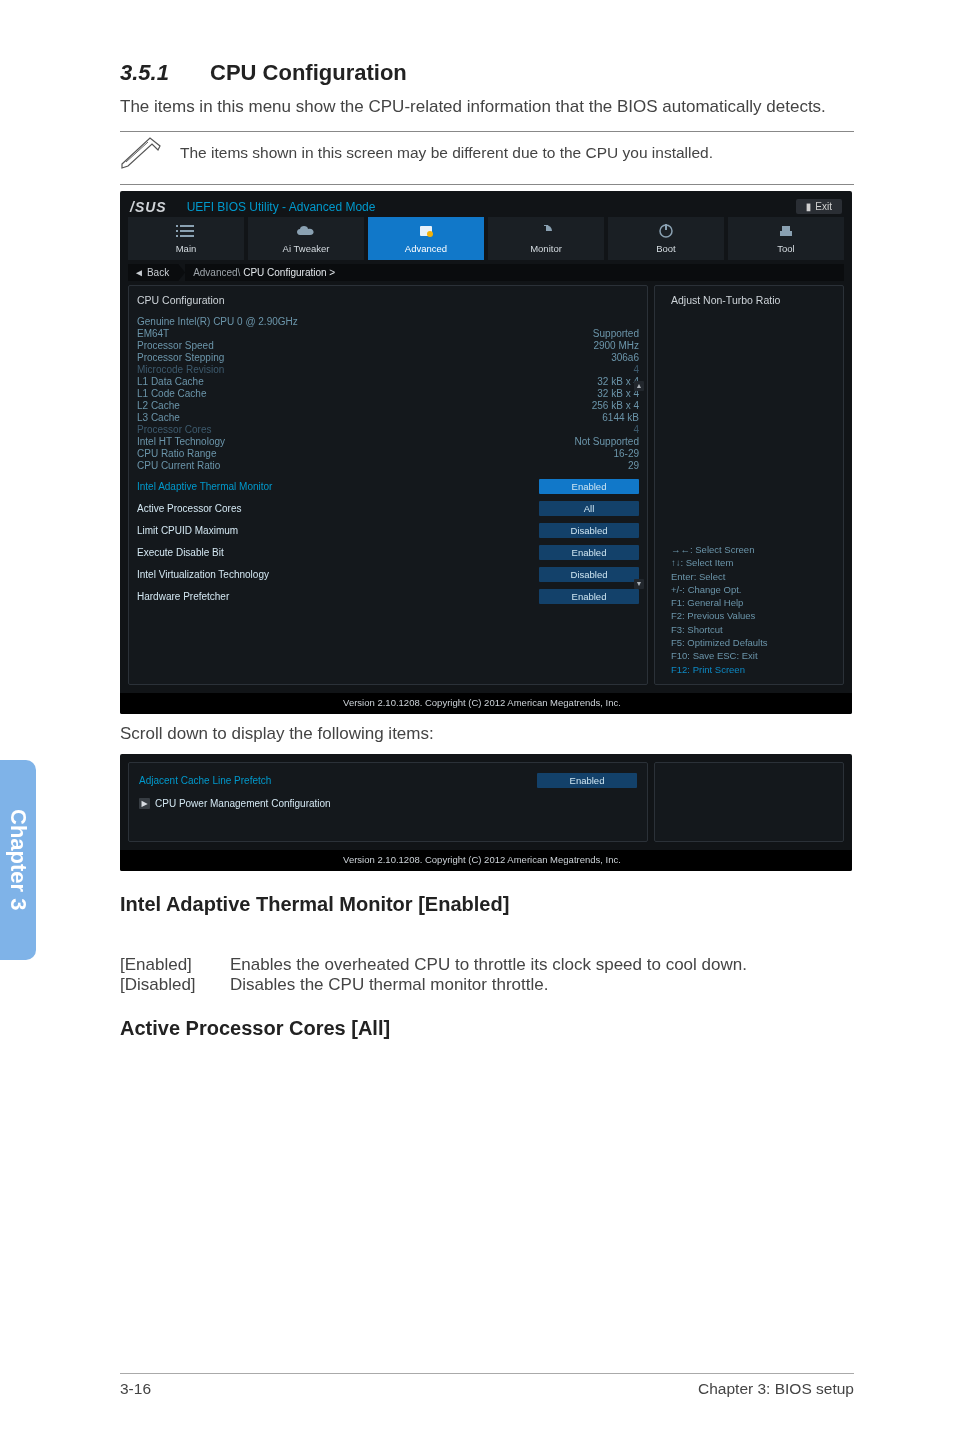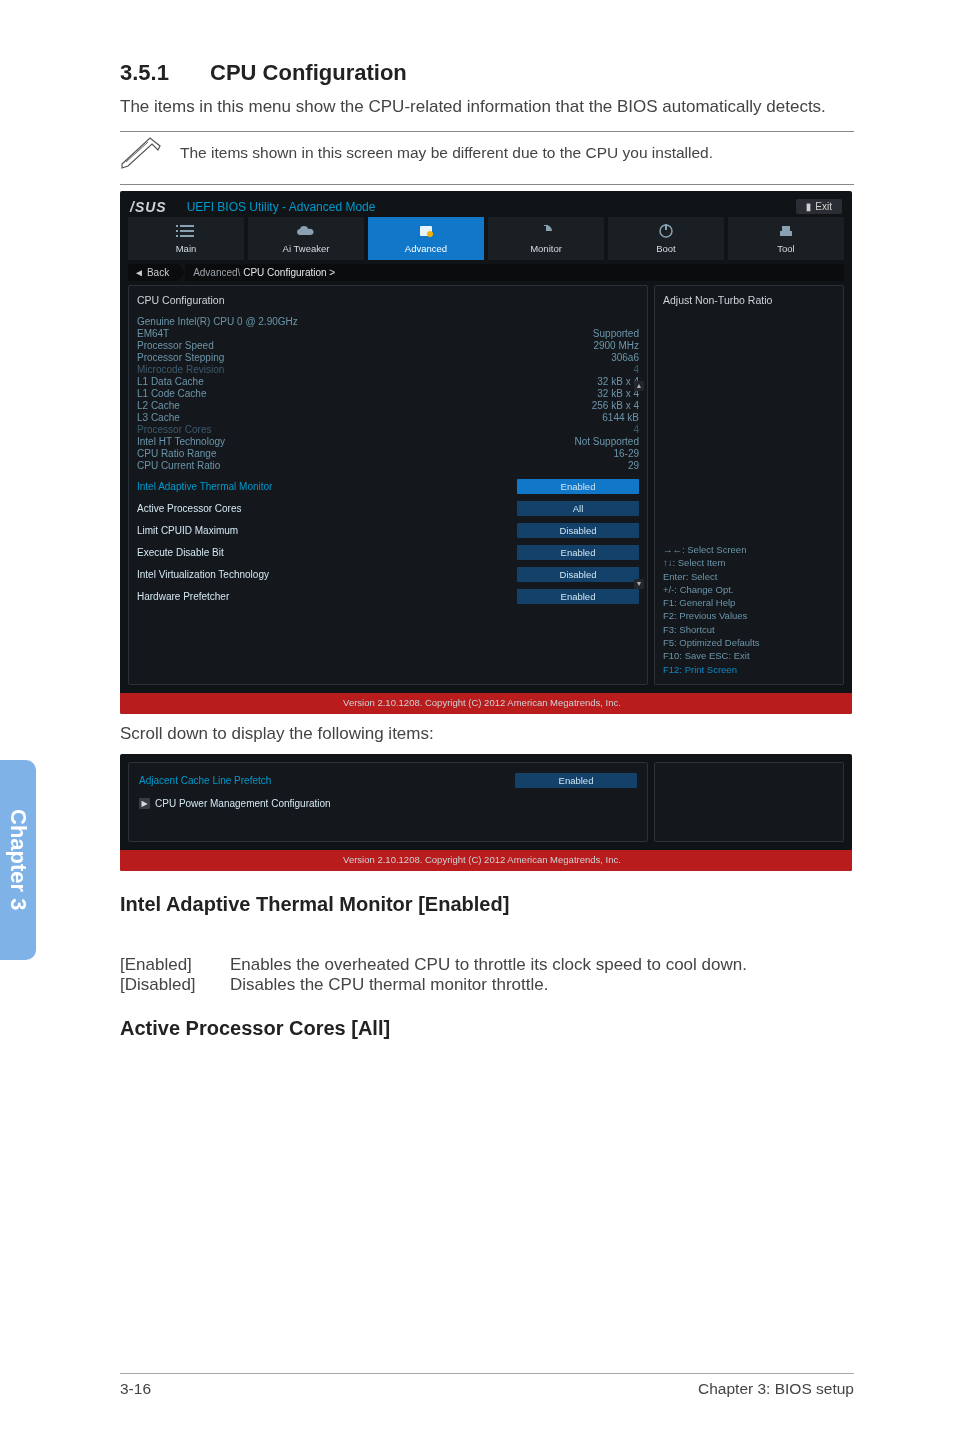--- a/index.html
+++ b/index.html
@@ -25,21 +25,21 @@
     justify-content: center;
     font-weight: bold;
     font-size: 22px;
     color: #fff;
     writing-mode: vertical-rl;
   }
   .content {
     padding: 60px 100px 0 120px;
   }
   .h-title { font-size: 22px; font-weight: bold; color: #222; margin-bottom: 10px; }
-  .h-title .num { display:inline-block; width:90px;}
+  .h-title .num { display:inline-block; width:90px;font-style:italic;}
   .body-text { font-size: 17px; color: #444; line-height: 1.35; margin-bottom: 8px; }
   .hr-line { border-top: 1px solid #888; margin: 12px 0 2px 0; }
   .note-row { display: flex; align-items: center; gap: 18px; margin-bottom: 2px; }
   .note-text { font-size: 15.5px; color: #444; }
   .note-icon { width: 42px; height: 38px; display:flex; align-items:center; justify-content:center; }
   .bios-box { background: #111417; border-radius: 2px; width: 732px; margin: 6px 0 10px 0; position: relative; font-size: 10.5px; color:#b5bcc2; }
   .bios-header { display:flex; align-items:center; justify-content:space-between; padding: 8px 10px 2px 10px; }
   .bios-logo { display:flex; align-items:center; gap:16px;}
   .asus-logo { font-style: italic; font-weight: bold; letter-spacing: 1px; font-size: 14px; color: #cfd3d7; font-family: Arial; }
   .uefi-title { color: #0099cc; font-size: 12px; margin-left: 4px; text-align: center;}
@@ -48,36 +48,36 @@
   .tab { flex:1; background:#1a1f24; text-align:center; padding:6px 0 6px 0; position:relative;}
   .tab.selected { background:#1178c9;}
   .tab-icon { display:block; margin:0 auto 4px auto; width:24px; height:16px;}
   .tab-label { font-size:9.5px; color:#d4dbe0;}
   .breadcrumb-row { display:flex; margin:4px 8px 0 8px; gap:0;}
   .back-btn { background:#0a0c0e; padding:3px 10px 3px 6px; font-size:10px; color:#c8cdd2; display:flex; align-items:center; gap:3px; border-right:6px solid transparent; clip-path: polygon(0 0, 88% 0, 100% 50%, 88% 100%, 0 100%);}
   .breadcrumb-path { background:#0a0c0e; flex:1; padding:3px 8px; font-size:10px; color:#9da4aa;}
   .breadcrumb-path .active { color:#e2e6ea;}
   .bios-main { display:flex; margin:4px 8px 8px 8px; gap:6px;}
   .bios-left { flex: 1 1 0; border:1px solid #2b3138; padding:8px 8px; background:#14181c; border-radius:2px; min-height:400px; position:relative;}
-  .bios-right { width:190px; border:1px solid #2b3138; padding:8px 8px; background:#14181c; border-radius:2px; display:flex; flex-direction:column; justify-content:space-between;}
+  .bios-right { width:190px; border:1px solid #2b3138; padding:8px 16px; background:#14181c; border-radius:2px; display:flex; flex-direction:column; justify-content:space-between;}
   .panel-title { font-size:10.5px; color:#cdd3d8; margin-bottom:10px;}
   .info-row { display:flex; justify-content:space-between; font-size:10px; padding:0.5px 0;}
   .info-label { color:#6b95aa; }
   .info-val { color:#6b95aa; }
   .info-row.light .info-label, .info-row.light .info-val { color:#3d5a6d;}
   .sel-row { display:flex; justify-content:space-between; align-items:center; margin-top:7px;}
   .sel-label { color:#d3e7f2; font-size:10px;}
   .sel-label.highlight { color:#0099cc;}
-  .sel-val { background:#13416a; color:#cfe6f2; font-size:9.5px; padding:2px 0; width:122px; text-align:center; border-radius:1px;}
+  .sel-val { background:#13416a; color:#cfe6f2; font-size:9.5px; padding:2px 0; width:100px; text-align:center; border-radius:1px;}
   .sel-val.highlight { background:#1178c9;}
   .scrollbar-sim { position:absolute; right:4px; top:95px; width:8px; height:210px;}
   .sb-arrow { width:10px; height:10px; background:#22272d; border-radius:1px; display:flex; align-items:center; justify-content:center; font-size:7px; color:#aab0b6; margin-left:-1px;}
   .help-block { font-size:9.5px; color:#6b95aa; line-height:1.4;}
   .help-block .active { color:#0d89c4;}
-  .version-row { text-align:center; font-size:9.5px; color:#cdd3d8; padding:4px 8px 6px 0; background:#b91c1c; border-radius:0 0 2px 2px; margin:0;}
+  .version-row { text-align:center; font-size:9.5px; color:#cdd3d8; padding:4px 8px 6px 0; background:#000000; border-radius:0 0 2px 2px; margin:0;}
   .scroll-text { font-size: 17px; color:#444; margin: 8px 0 10px 0;}
   .bios-box2 { background:#111417; width:732px; border-radius:2px; font-size:10.5px; color:#b5bcc2;}
   .bios-box2 .main { display:flex; padding:8px 8px 0 8px; gap:6px;}
   .bios-box2 .left { flex:1; border:1px solid #2b3138; background:#14181c; border-radius:2px; padding:10px 10px 20px 10px; min-height:80px;}
   .bios-box2 .right { width:190px; border:1px solid #2b3138; background:#14181c; border-radius:2px;}
   .sub-h { font-size: 20px; font-weight:bold; color:#222; margin:22px 0 6px 0;}
   .opt-table { font-size:17px; color:#444; margin-bottom:6px;margin-top:39px;}
   .opt-table .row { display:flex; }
   .opt-table .k { width:110px;}
   .footer { position:absolute; bottom:40px; left:120px; right:100px; display:flex; justify-content:space-between; font-size:15.5px; color:#444; border-top:1px solid #aaa; padding-top:6px;}

